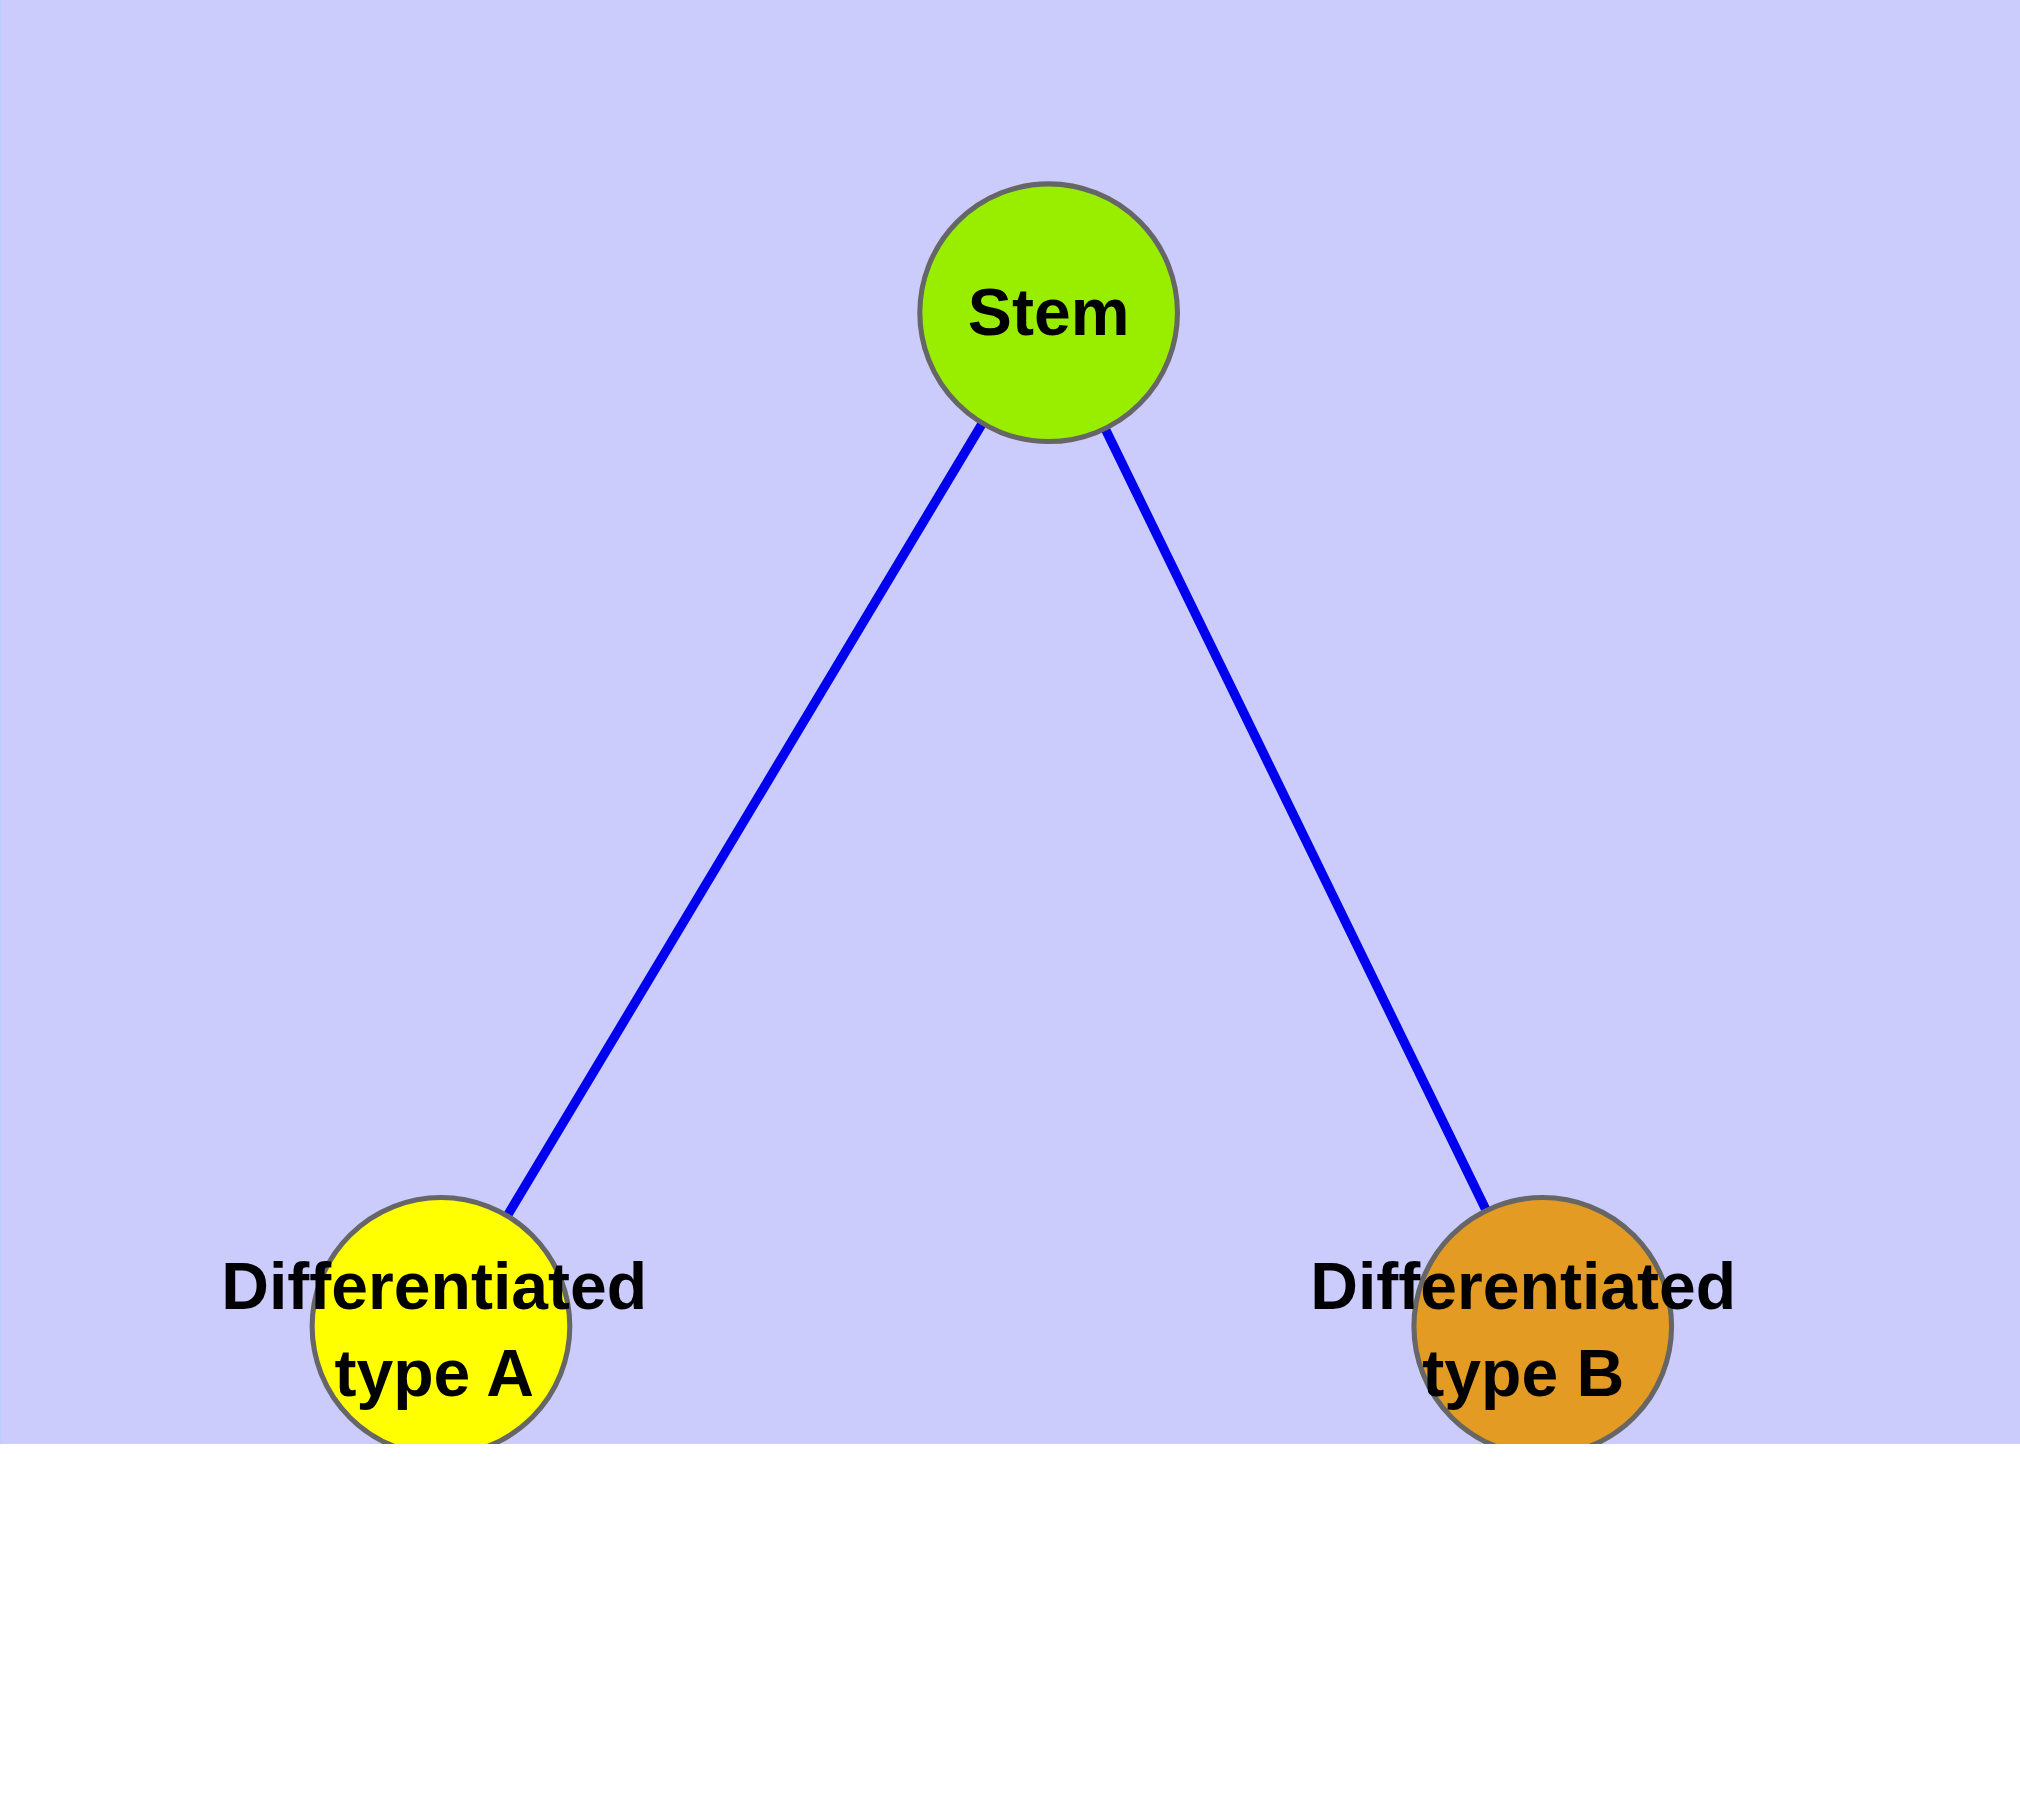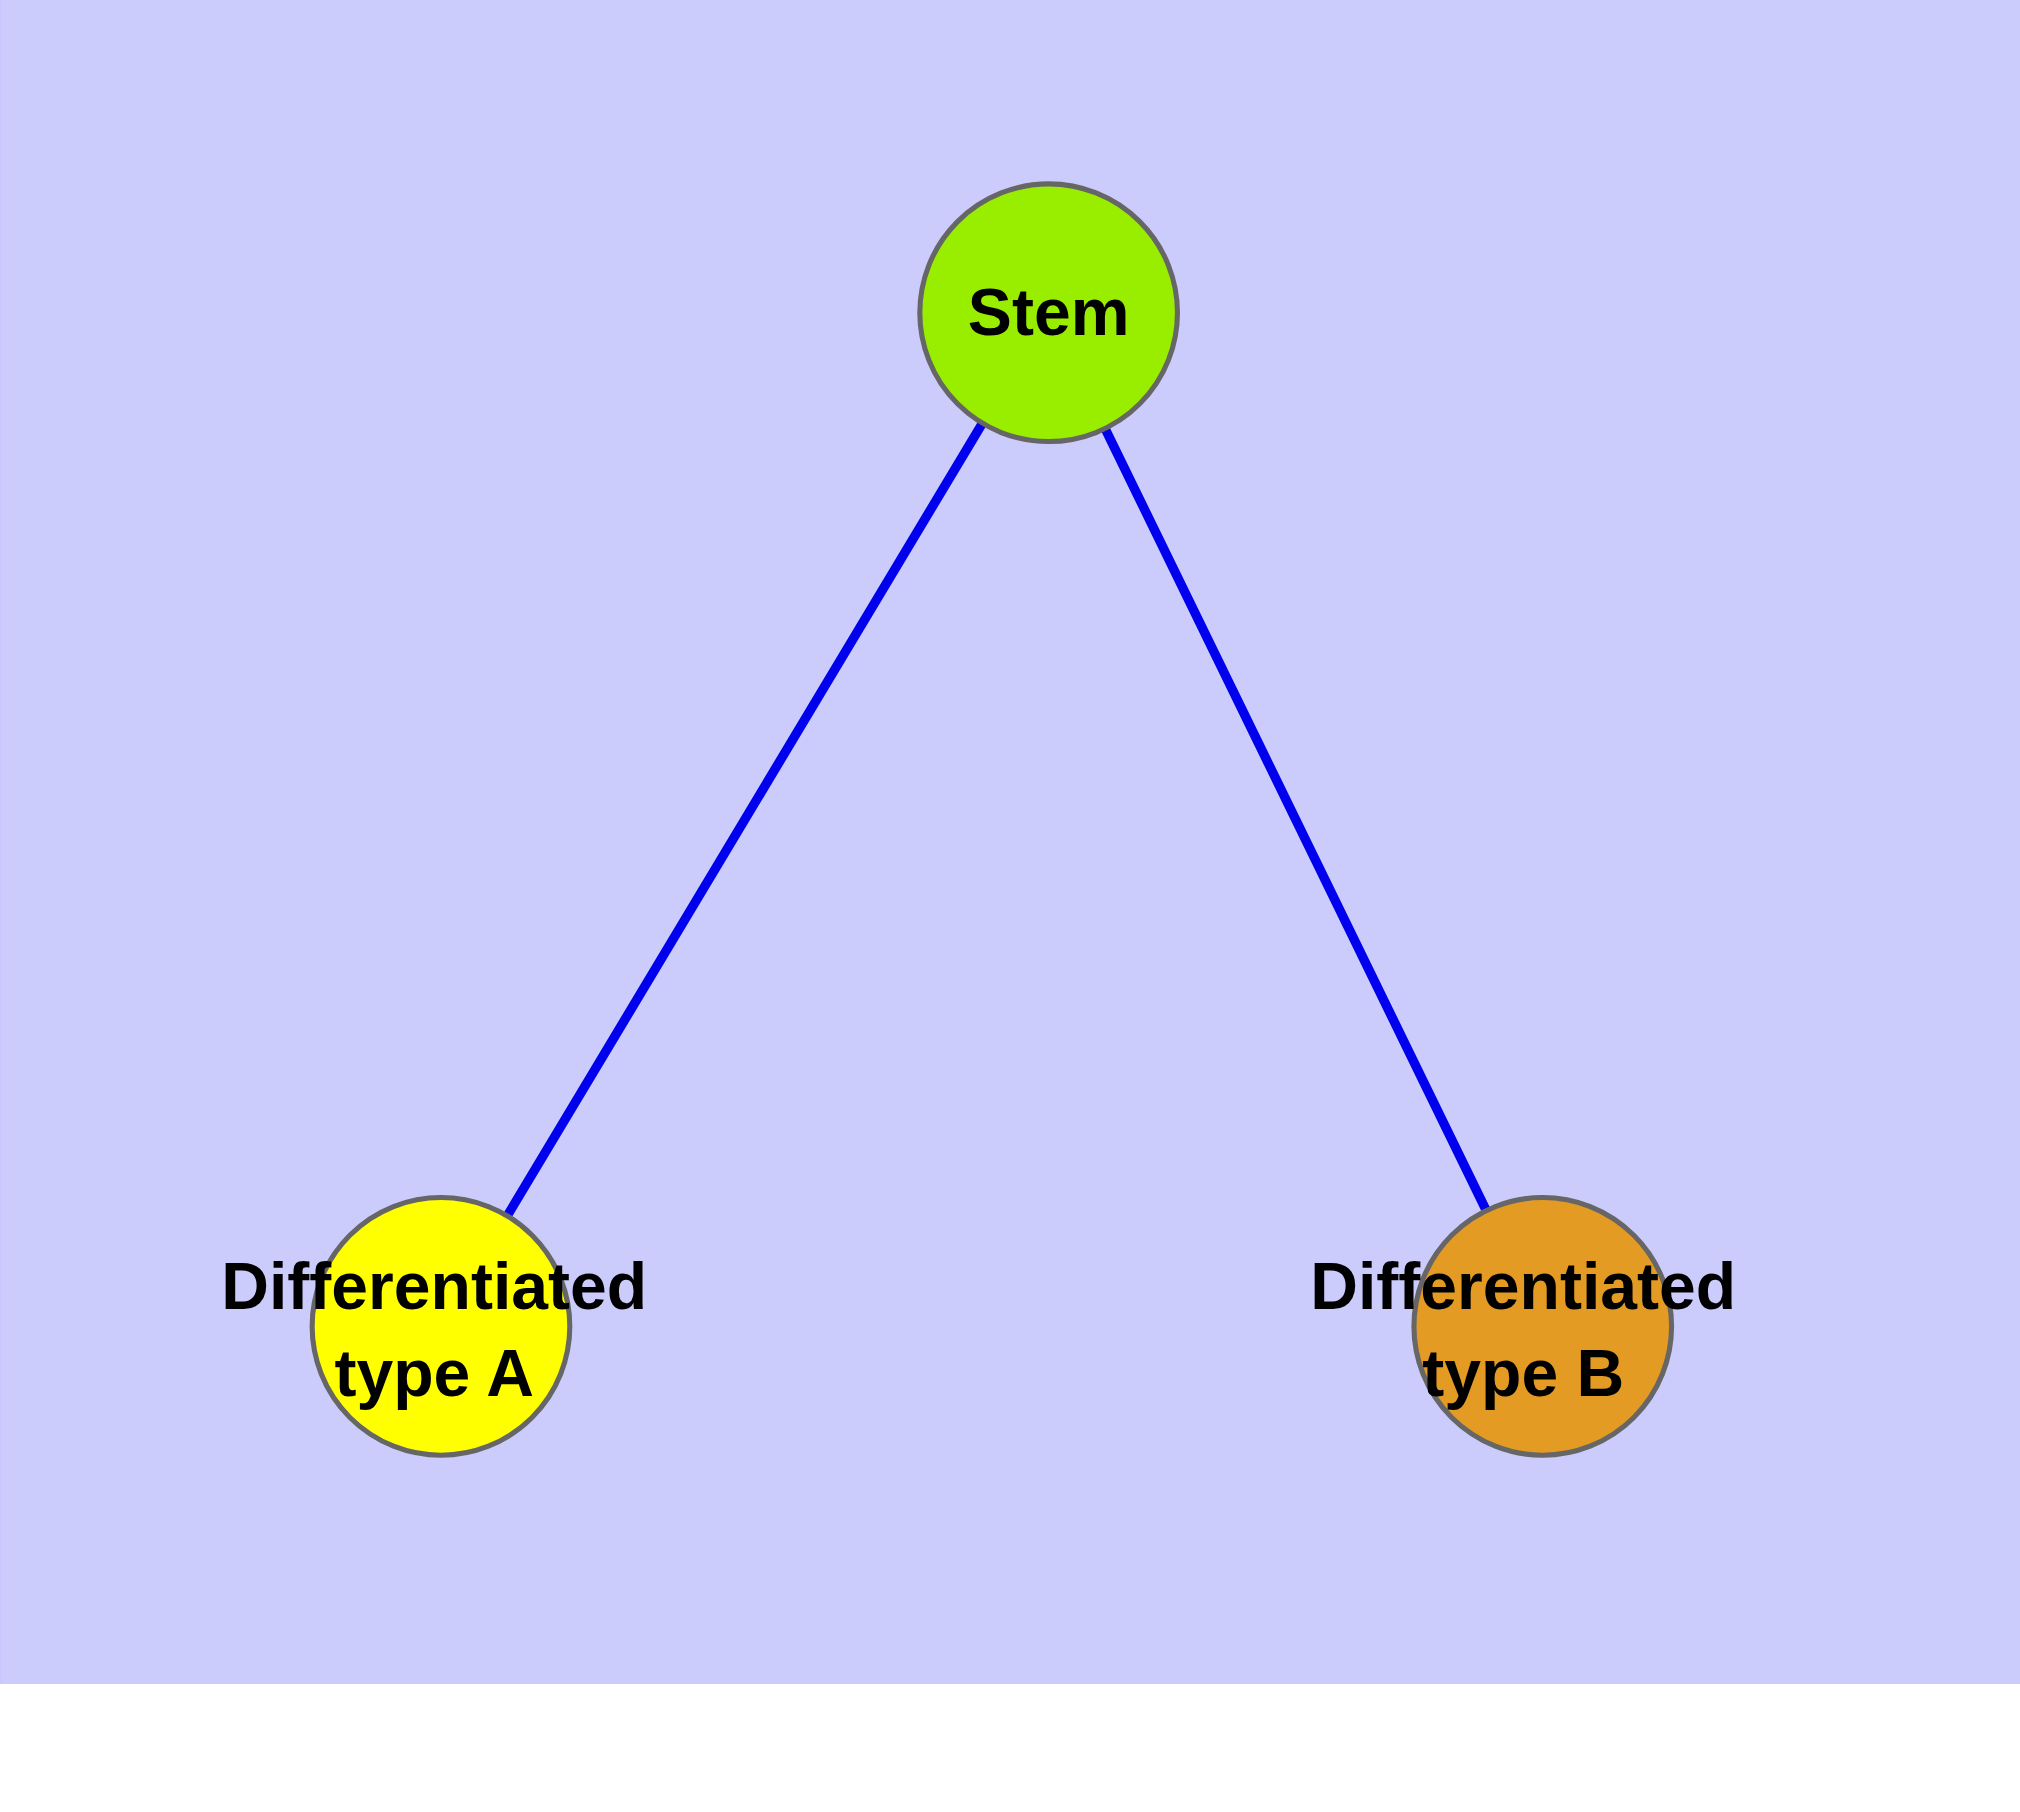--- a/index.html
+++ b/index.html
@@ -35,21 +35,21 @@
     font-family: "Liberation Sans", sans-serif;
     font-weight: bold;
     font-size: 78px;
     fill: #000000;
     text-anchor: middle;
   }
 </style>
 </head>
 <body>
 
-<div id="canvas" style="background: #c4b5fd; width: 2021px; height: 1684px;">
+<div id="canvas" style="background: #7dd3fc; width: 2021px; height: 1444px;">
   <svg id="graph-svg" viewBox="0 0 2384 2138" xmlns="http://www.w3.org/2000/svg" style="width: 2021px; height: 1812px;">
 
     <rect id="bg-rect" x="0" y="0" width="2384" height="2138" fill="#ccccfc"></rect>
 
     <g>
       <line id="edge-stem-a" x1="1237" y1="369" x2="520" y2="1565" stroke-linecap="round" stroke="#0000ee" stroke-width="11"></line>
       <line id="edge-stem-b" x1="1237" y1="369" x2="1820" y2="1565" stroke-linecap="round" stroke="#0000ee" stroke-width="11"></line>
     </g>
 
     <g>

